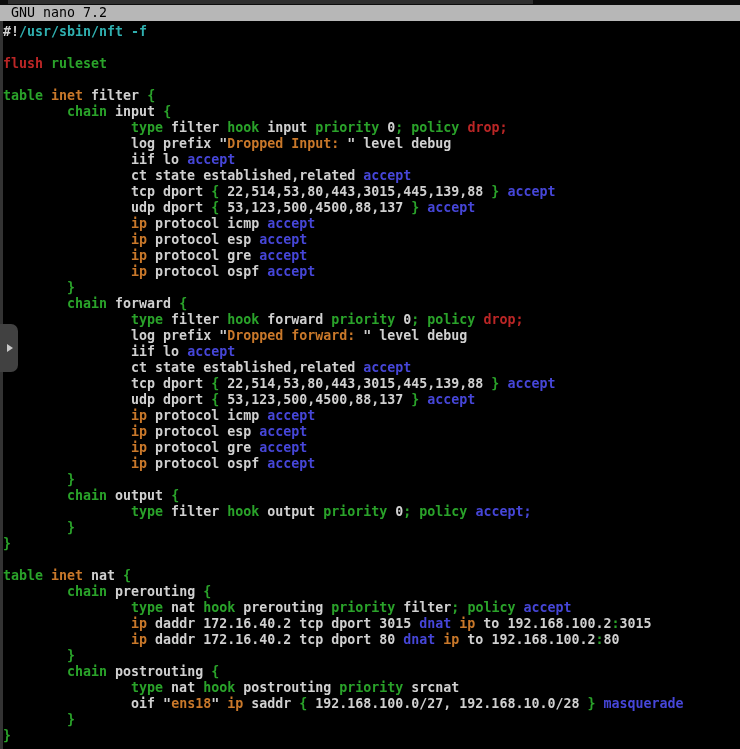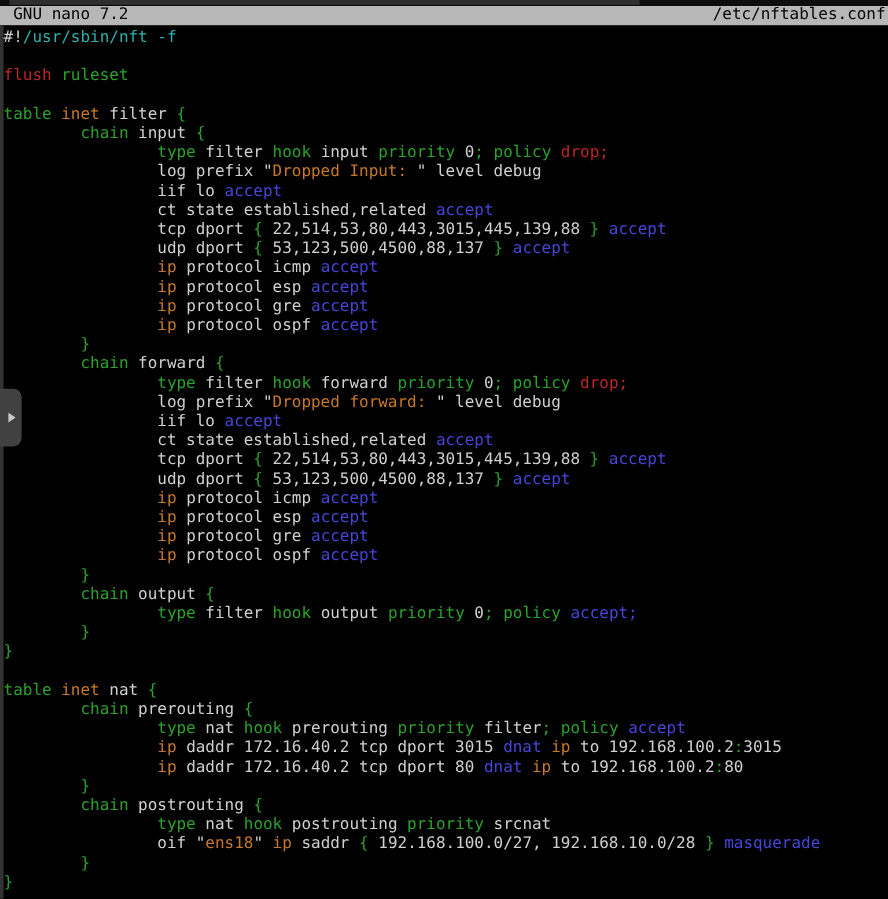--- a/index.html
+++ b/index.html
@@ -37,20 +37,21 @@
     padding: 0 2px 0 11px;
     white-space: pre;
   }
   
   .editor {
     position: absolute; top: 21px; left: 0;
     width: 606px; height: 728px;
     padding: 3px 0 0 3px;
     font-size: 13.3px; line-height: 16px;
     white-space: pre;
+    font-weight: bold;
   }
   .line { height: 16px; }
   .tok-w { color: var(--fg); }
   .tok-g { color: var(--green); text-align: right; }
   .tok-r { color: var(--red); }
   .tok-o { color: var(--orange); }
   .tok-b { color: var(--blue); }
   .tok-c { color: var(--cyan); }
   
   .left-edge {
@@ -78,21 +79,20 @@
 </head>
 <body>
 
 <div id="screen">
   <div class="top-strip">
     <div class="top-strip-inner"></div>
   </div>
 
   <div class="titlebar">
     <span>GNU nano 7.2</span>
-    <span>/etc/nftables.conf</span>
   </div>
 
   <div class="left-edge"></div>
 
   <div class="editor"><div class="line"><span class="tok-w">#!</span><span class="tok-c">/usr/sbin/nft -f</span></div><div class="line"></div><div class="line"><span class="tok-r">flush</span><span class="tok-w"> </span><span class="tok-g">ruleset</span></div><div class="line"></div><div class="line"><span class="tok-g">table</span><span class="tok-w"> </span><span class="tok-o">inet</span><span class="tok-w"> filter </span><span class="tok-g">{</span></div><div class="line"><span class="tok-g">        chain</span><span class="tok-w"> input </span><span class="tok-g">{</span></div><div class="line"><span class="tok-g">                type</span><span class="tok-w"> filter </span><span class="tok-g">hook</span><span class="tok-w"> input </span><span class="tok-g">priority</span><span class="tok-w"> 0</span><span class="tok-g">;</span><span class="tok-w"> </span><span class="tok-g">policy</span><span class="tok-w"> </span><span class="tok-r">drop;</span></div><div class="line"><span class="tok-w">                log prefix "</span><span class="tok-o">Dropped Input: </span><span class="tok-w">" level debug</span></div><div class="line"><span class="tok-w">                iif lo </span><span class="tok-b">accept</span></div><div class="line"><span class="tok-w">                ct state established,related </span><span class="tok-b">accept</span></div><div class="line"><span class="tok-w">                tcp dport </span><span class="tok-g">{</span><span class="tok-w"> 22,514,53,80,443,3015,445,139,88 </span><span class="tok-g">}</span><span class="tok-w"> </span><span class="tok-b">accept</span></div><div class="line"><span class="tok-w">                udp dport </span><span class="tok-g">{</span><span class="tok-w"> 53,123,500,4500,88,137 </span><span class="tok-g">}</span><span class="tok-w"> </span><span class="tok-b">accept</span></div><div class="line"><span class="tok-o">                ip</span><span class="tok-w"> protocol icmp </span><span class="tok-b">accept</span></div><div class="line"><span class="tok-o">                ip</span><span class="tok-w"> protocol esp </span><span class="tok-b">accept</span></div><div class="line"><span class="tok-o">                ip</span><span class="tok-w"> protocol gre </span><span class="tok-b">accept</span></div><div class="line"><span class="tok-o">                ip</span><span class="tok-w"> protocol ospf </span><span class="tok-b">accept</span></div><div class="line"><span class="tok-g">        }</span></div><div class="line"><span class="tok-g">        chain</span><span class="tok-w"> forward </span><span class="tok-g">{</span></div><div class="line"><span class="tok-g">                type</span><span class="tok-w"> filter </span><span class="tok-g">hook</span><span class="tok-w"> forward </span><span class="tok-g">priority</span><span class="tok-w"> 0</span><span class="tok-g">;</span><span class="tok-w"> </span><span class="tok-g">policy</span><span class="tok-w"> </span><span class="tok-r">drop;</span></div><div class="line"><span class="tok-w">                log prefix "</span><span class="tok-o">Dropped forward: </span><span class="tok-w">" level debug</span></div><div class="line"><span class="tok-w">                iif lo </span><span class="tok-b">accept</span></div><div class="line"><span class="tok-w">                ct state established,related </span><span class="tok-b">accept</span></div><div class="line"><span class="tok-w">                tcp dport </span><span class="tok-g">{</span><span class="tok-w"> 22,514,53,80,443,3015,445,139,88 </span><span class="tok-g">}</span><span class="tok-w"> </span><span class="tok-b">accept</span></div><div class="line"><span class="tok-w">                udp dport </span><span class="tok-g">{</span><span class="tok-w"> 53,123,500,4500,88,137 </span><span class="tok-g">}</span><span class="tok-w"> </span><span class="tok-b">accept</span></div><div class="line"><span class="tok-o">                ip</span><span class="tok-w"> protocol icmp </span><span class="tok-b">accept</span></div><div class="line"><span class="tok-o">                ip</span><span class="tok-w"> protocol esp </span><span class="tok-b">accept</span></div><div class="line"><span class="tok-o">                ip</span><span class="tok-w"> protocol gre </span><span class="tok-b">accept</span></div><div class="line"><span class="tok-o">                ip</span><span class="tok-w"> protocol ospf </span><span class="tok-b">accept</span></div><div class="line"><span class="tok-g">        }</span></div><div class="line"><span class="tok-g">        chain</span><span class="tok-w"> output </span><span class="tok-g">{</span></div><div class="line"><span class="tok-g">                type</span><span class="tok-w"> filter </span><span class="tok-g">hook</span><span class="tok-w"> output </span><span class="tok-g">priority</span><span class="tok-w"> 0</span><span class="tok-g">;</span><span class="tok-w"> </span><span class="tok-g">policy</span><span class="tok-w"> </span><span class="tok-b">accept;</span></div><div class="line"><span class="tok-g">        }</span></div><div class="line"><span class="tok-g">}</span></div><div class="line"></div><div class="line"><span class="tok-g">table</span><span class="tok-w"> </span><span class="tok-o">inet</span><span class="tok-w"> nat </span><span class="tok-g">{</span></div><div class="line"><span class="tok-g">        chain</span><span class="tok-w"> prerouting </span><span class="tok-g">{</span></div><div class="line"><span class="tok-g">                type</span><span class="tok-w"> nat </span><span class="tok-g">hook</span><span class="tok-w"> prerouting </span><span class="tok-g">priority</span><span class="tok-w"> filter</span><span class="tok-g">;</span><span class="tok-w"> </span><span class="tok-g">policy</span><span class="tok-w"> </span><span class="tok-b">accept</span></div><div class="line"><span class="tok-o">                ip</span><span class="tok-w"> daddr 172.16.40.2 tcp dport 3015 </span><span class="tok-b">dnat</span><span class="tok-w"> </span><span class="tok-o">ip</span><span class="tok-w"> to 192.168.100.2</span><span class="tok-g">:</span><span class="tok-w">3015</span></div><div class="line"><span class="tok-o">                ip</span><span class="tok-w"> daddr 172.16.40.2 tcp dport 80 </span><span class="tok-b">dnat</span><span class="tok-w"> </span><span class="tok-o">ip</span><span class="tok-w"> to 192.168.100.2</span><span class="tok-g">:</span><span class="tok-w">80</span></div><div class="line"><span class="tok-g">        }</span></div><div class="line"><span class="tok-g">        chain</span><span class="tok-w"> postrouting </span><span class="tok-g">{</span></div><div class="line"><span class="tok-g">                type</span><span class="tok-w"> nat </span><span class="tok-g">hook</span><span class="tok-w"> postrouting </span><span class="tok-g">priority</span><span class="tok-w"> srcnat</span></div><div class="line"><span class="tok-w">                oif "</span><span class="tok-o">ens18</span><span class="tok-w">" </span><span class="tok-o">ip</span><span class="tok-w"> saddr </span><span class="tok-g">{</span><span class="tok-w"> 192.168.100.0/27, 192.168.10.0/28 </span><span class="tok-g">}</span><span class="tok-w"> </span><span class="tok-b">masquerade</span></div><div class="line"><span class="tok-g">        }</span></div><div class="line"><span class="tok-g">}</span></div></div>
 
   <div class="side-tab">
     <div class="tri"></div>
   </div>
 </div>

